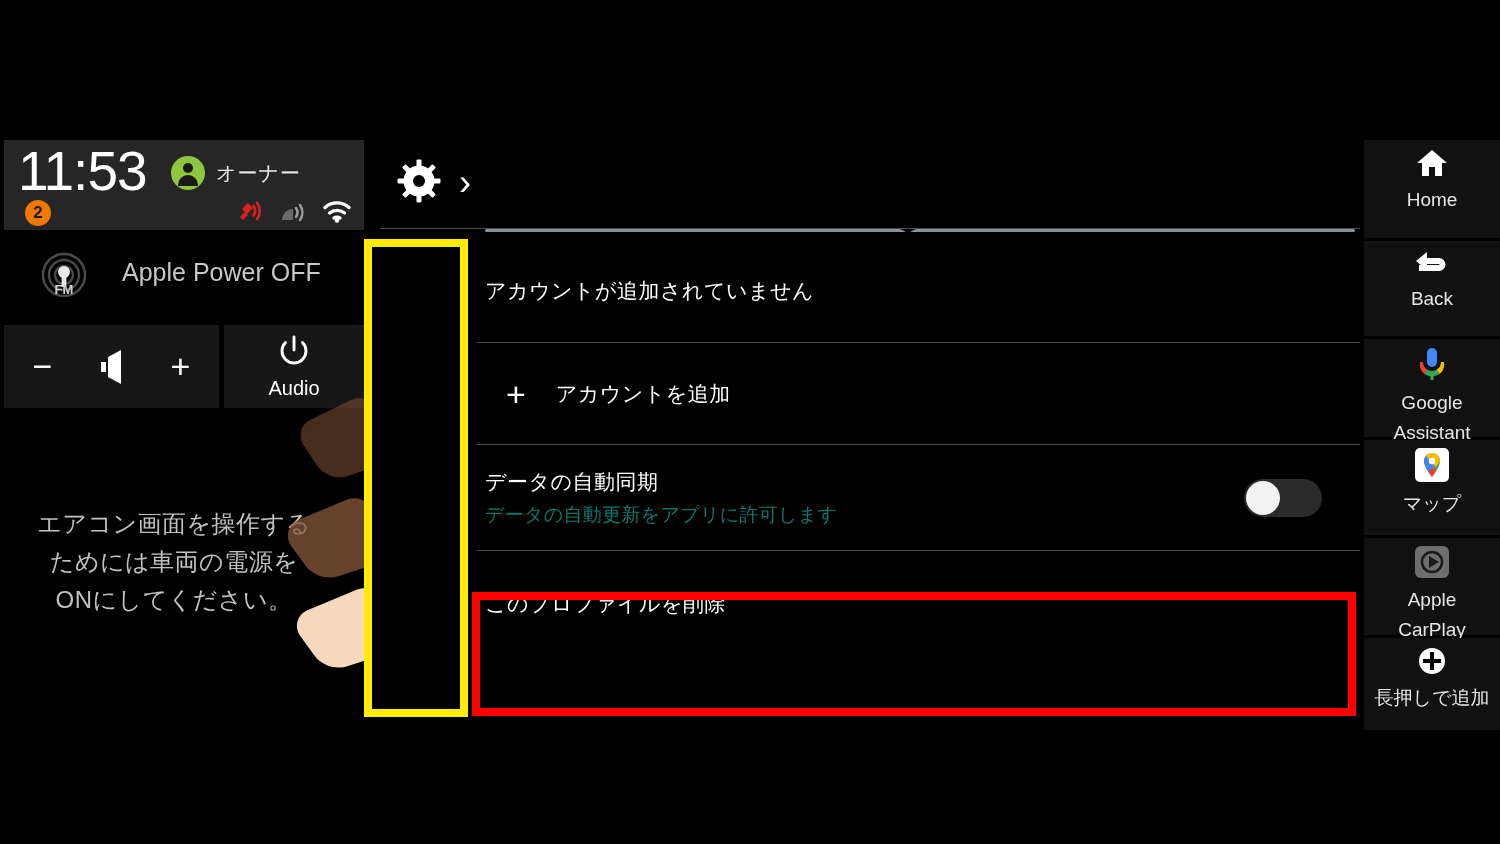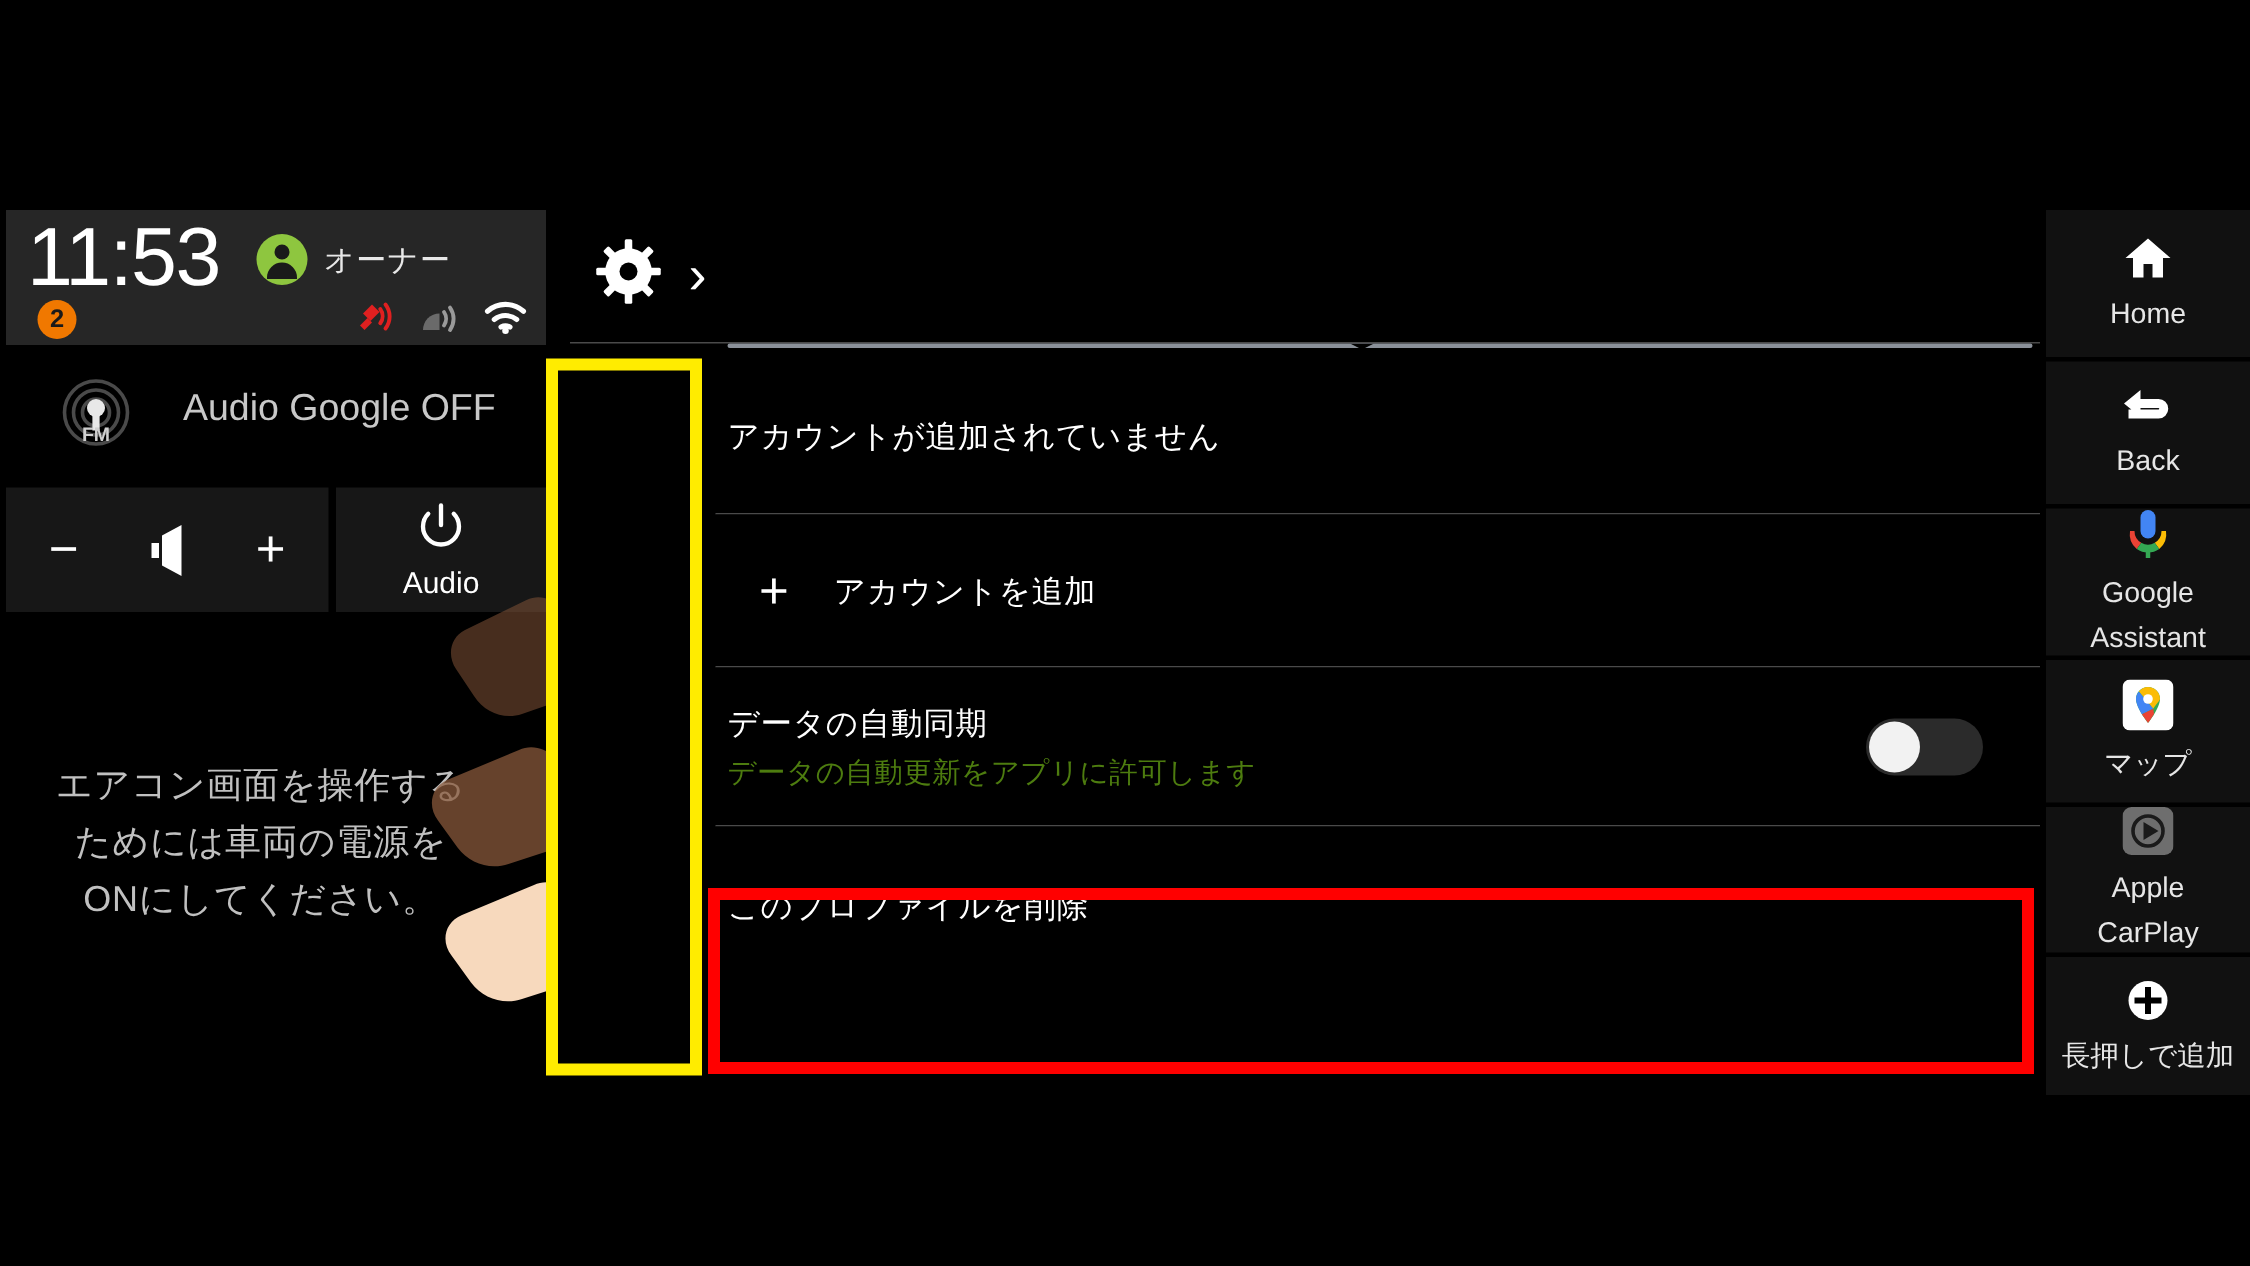--- a/index.html
+++ b/index.html
@@ -187,21 +187,21 @@
   }
   .list-row {
     position: relative;
     padding-left: 8px;
     background: #000;
   }
   .list-row .row-title {
     font-size: 21px; color: #ffffff; letter-spacing: 0.5px;
   }
   .list-row .row-sub {
-    font-size: 19px; color: #4d7c0f; margin-top: 6px; letter-spacing: 0.3px;
+    font-size: 19px; color: #0f766e; margin-top: 6px; letter-spacing: 0.3px;
   }
   .divider { height: 1px; background: #4a4a4a; width: 100%; }
 
   #row-no-accounts { height: 103px; display: flex; align-items: center; }
   #row-add-account { height: 101px; display: flex; align-items: center; }
   #add-plus {
     font-size: 34px; color: #ffffff; font-weight: 300;
     margin-left: 21px; margin-right: 30px; line-height: 1;
   }
   #row-autosync {
@@ -233,21 +233,21 @@
     position: absolute; left: 1364px; top: 140px;
     width: 136px; height: 582px;
     background: #000;
   }
   .side-item {
     position: relative;
     width: 136px;
     background: #111111;
     margin-bottom: 3px;
     display: flex; flex-direction: column;
-    align-items: center; justify-content: center;
+    align-items: center; justify-content: flex-start;
     gap: 6px;
     padding: 8px 0;
   }
   .side-item .side-label {
     font-size: 19px; color: #e6e6e6; text-align: center; line-height: 24px;
   }
   .side-item .side-label.jp { font-size: 19px; }
   #side-home { height: 98px; }
   #side-back { height: 95px; }
   #side-assistant { height: 98px; }
@@ -315,21 +315,21 @@
           <g fill="none" stroke="#4a4a4a" stroke-width="2.4">
             <circle cx="26" cy="23" r="21"></circle>
             <circle cx="26" cy="23" r="15"></circle>
             <circle cx="26" cy="23" r="9"></circle>
           </g>
           <circle cx="26" cy="20" r="6" fill="#e8e8e8"></circle>
           <rect x="23.6" y="23" width="4.8" height="12" fill="#e8e8e8"></rect>
           <text x="26" y="42" font-size="13" font-family="Liberation Sans, sans-serif" fill="#d0d0d0" text-anchor="middle" font-weight="bold">FM</text>
         </svg>
       </span>
-      <div id="audio-power-text">Audio Google OFF</div>
+      <div id="audio-power-text">Apple Power OFF</div>
     </div>
 
     <div id="volume-bar">
       <div id="vol-minus">−</div>
       <div id="vol-icon">
         <svg width="34" height="34" viewBox="0 0 34 34">
           <path d="M6 12 L11 12 L11 22 L6 22 Z M13 7 L13 27 L26 34 L26 0 Z" fill="#ffffff"></path>
         </svg>
       </div>
       <div id="vol-plus">+</div>

